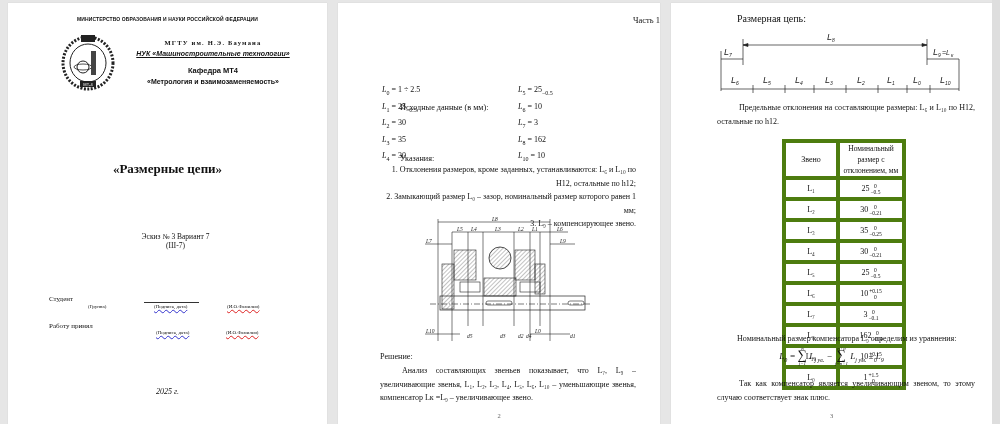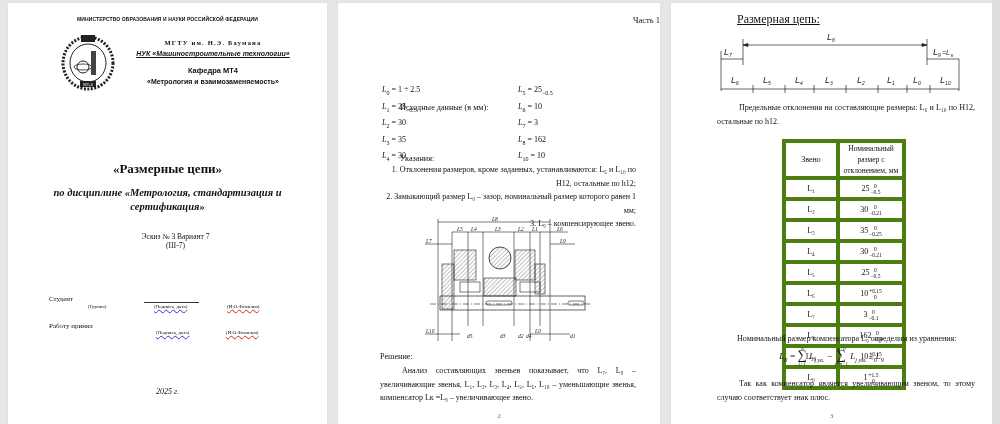--- a/index.html
+++ b/index.html
@@ -47,24 +47,20 @@
     <rect x="19" y="48" width="16" height="6" fill="#222"></rect>
     <text x="27" y="53" font-size="4" fill="#fff" text-anchor="middle" font-family="Liberation Sans, sans-serif">МТ-4</text>
   </svg>
 
   <div class="abs c" style="left:120px;width:170px;top:36px;font-family:'Liberation Serif',serif;font-size:6.5px;font-weight:bold;letter-spacing:1.2px;">МГТУ им. Н.Э. Баумана</div>
   <div class="abs c" style="left:120px;width:170px;top:47px;font-family:'Liberation Sans',sans-serif;font-size:7px;font-weight:bold;font-style:italic;text-decoration:underline;">НУК «Машиностроительные технологии»</div>
   <div class="abs c" style="left:120px;width:170px;top:63px;font-family:'Liberation Sans',sans-serif;font-size:7.5px;font-weight:bold;">Кафедра МТ4</div>
   <div class="abs c" style="left:120px;width:170px;top:75px;font-family:'Liberation Sans',sans-serif;font-size:7px;font-weight:bold;">«Метрология и взаимозаменяемость»</div>
 
   <div class="abs c" style="left:0;width:319px;top:158px;font-size:13px;font-weight:bold;">«Размерные цепи»</div>
-  <div class="abs c" style="left:0;width:319px;top:183px;font-size:10.5px;font-weight:bold;font-style:italic;line-height:14px;">
-    <div>по дисциплине «Метрология, стандартизация и</div>
-    <div>сертификация»</div>
-  </div>
   <div class="abs c" style="left:0;width:335px;top:229px;font-size:7.5px;line-height:9px;">
     <div>Эскиз № 3 Вариант 7</div>
     <div>(Ш-7)</div>
   </div>
 
   <div class="abs" style="left:41px;top:292px;font-size:7px;">Студент</div>
   <div class="abs small" style="left:80px;top:301px;font-size:5px;">(Группа)</div>
   <div class="abs" style="left:136px;top:299px;width:55px;border-top:1px solid #333;"></div>
   <div class="abs" style="left:146px;top:301px;font-size:5px;"><span class="blue-wave">(Подпись, дата)</span></div>
   <div class="abs" style="left:219px;top:301px;font-size:5px;"><span class="red-wave">(И.О.Фамилия)</span></div>
@@ -155,21 +151,21 @@
         <text x="150" y="122">d1</text>
     </g>
   </svg>
 
   <div class="abs t9" style="left:42px;top:347px;font-size:8.2px;">Решение:</div>
   <div class="abs t9 just ind" style="left:42px;width:256px;top:361px;font-size:8px;line-height:13.5px;">Анализ составляющих звеньев показывает, что L₇, L₉ – увеличивающие звенья, L₁, L₂, L₃, L₄, L₅, L₆, L₁₀ – уменьшающие звенья, компенсатор Lк =L₉ – увеличивающее звено.</div>
   <div class="abs c" style="left:0;width:322px;top:409px;font-size:6.5px;color:#666;">2</div>
 </div>
 
 <div class="page" id="p3">
-  <div class="abs t9" style="left:66px;top:9px;font-size:12px;text-decoration:underline;">Размерная цепь:</div>
+  <div class="abs t9" style="left:66px;top:9px;font-size:10px;">Размерная цепь:</div>
 
   <svg class="abs" style="left:44px;top:26px;" width="250" height="68" viewBox="0 0 250 68">
     <g stroke="#222" stroke-width="0.7" fill="#222">
       <line x1="6" y1="22" x2="6" y2="62"></line>
         <line x1="28" y1="10" x2="28" y2="36"></line>
       <line x1="212" y1="10" x2="212" y2="36"></line>
         <line x1="244" y1="30" x2="244" y2="62"></line>
       <line x1="6" y1="30" x2="28" y2="30"></line>
       <line x1="28" y1="16" x2="212" y2="16"></line>
       <line x1="212" y1="30" x2="244" y2="30"></line>

